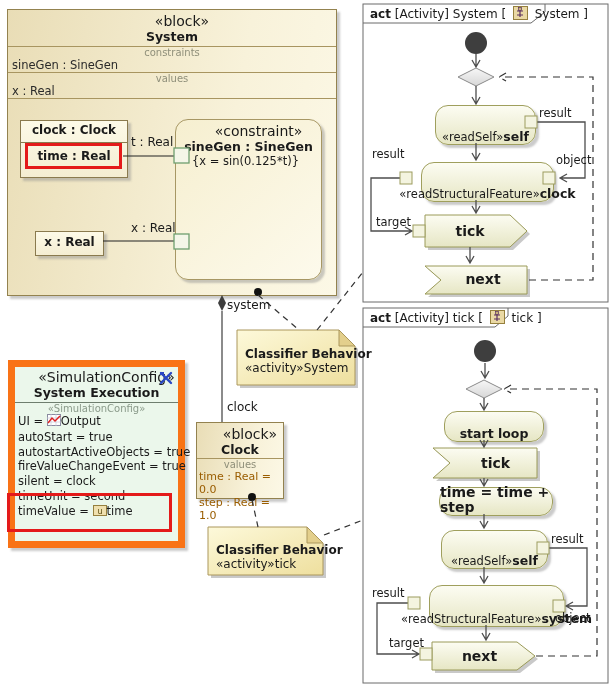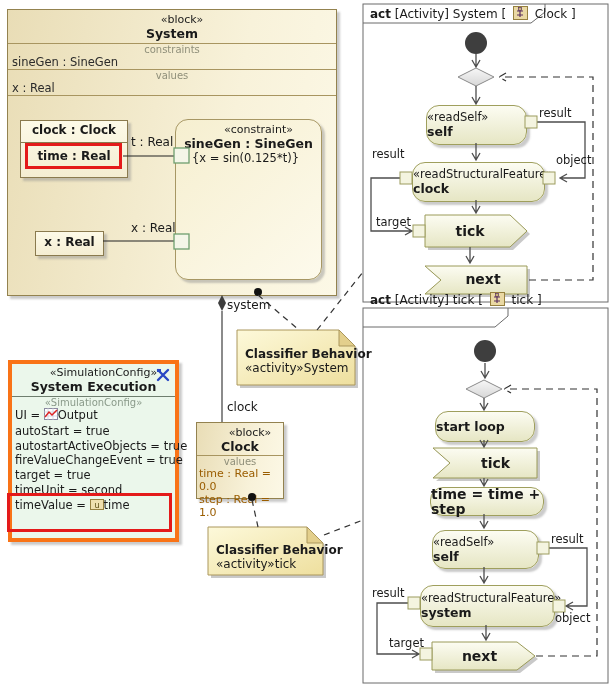--- a/index.html
+++ b/index.html
@@ -3,41 +3,41 @@
 <meta charset="utf-8">
 <style>
   html,body{margin:0;padding:0;background:#fff;}
   #canvas{position:relative;width:613px;height:688px;background:#ffffff;
     font-family:"DejaVu Sans","Liberation Sans",sans-serif;font-size:12px;color:#1a1a1a;overflow:hidden;}
   .abs{position:absolute;}
   .shadowed{box-shadow:3px 3px 2px rgba(140,140,140,0.45);}
   
   .blk{border:1px solid #93824f;background:linear-gradient(100deg,#e9ddb6 0%,#f8f2da 65%,#fcf8e6 100%);}
   .blk-hd{ text-align:center;padding-top:3px;}
-  .stereo{font-size:11px;margin-left:20px;}
+  .stereo{font-size:14px;margin-left:20px;}
   .bname{font-weight:bold;font-size:12.5px;}
   .sep{border-top:1px solid #a89560;}
   .cmp-label{font-size:10px;color:#8f8f7a;text-align:center;}
   .cmp-item{font-size:11.5px;padding-left:4px;color:#2a2a2a;}
   .part{border:1px solid #8a7a4e;background:linear-gradient(180deg,#fdfae8,#f4edd2);}
   .part-hd{font-weight:bold;font-size:12px;text-align:center;padding-top:2px;height:19px;border-bottom:1px solid #8a7a4e;}
   .boldc{font-weight:bold;font-size:12px;text-align:center;}
   .redbox{border:3px solid #e41a1a;background:transparent;z-index:15;}
   .constraintblk{border:1px solid #a79764;border-radius:13px;background:linear-gradient(135deg,#f6efd0,#fdfaec);}
   
   .note-text{z-index:20;}
   .note-title{font-weight:bold;font-size:12px;text-align:right;}
   .note-body{font-size:12px;}
-  .simcfg{border:4px solid #f97316;background:#ebf7eb;}
+  .simcfg{border:7px solid #f97316;background:#ebf7eb;}
   .cfg-line{font-size:11.5px;line-height:14.8px;padding-left:3px;white-space:pre;}
   .cfg-icon{display:inline-block;vertical-align:-1px;}
   
   .frame-hd{z-index:20;font-size:12px;white-space:pre;}
   .action{border:1px solid #9f9f5d;border-radius:13px;background:linear-gradient(180deg,#fcfcf2,#e6e6c4);
-    display:flex;flex-direction:column;justify-content:center;align-items:flex-start;z-index:5;}
+    display:flex;justify-content:center;align-items:flex-end;z-index:5;margin-left:9px;}
   .act-st{font-size:11.5px;line-height:13px;}
   .act-nm{font-weight:bold;font-size:12.5px;line-height:15px;}
   .sig-label{position:absolute;z-index:20;font-weight:bold;font-size:14px;text-align:center;}
   .pinlab{position:absolute;z-index:20;font-size:11.5px;}
   .lbl{position:absolute;z-index:20;font-size:12px;}
   svg.layer{position:absolute;left:0;top:0;z-index:10;pointer-events:none;}
   .hicon{display:inline-block;vertical-align:-2px;margin:0 3px;}
 </style>
 </head>
 <body>
@@ -105,21 +105,21 @@
     <div style="border-top:1px solid #6e7e6e;margin-top:2px;"></div>
     <div class="cmp-label" style="color:#8a9a8a;">«SimulationConfig»</div>
     <div class="cfg-line"><span>UI = </span><span class="cfg-icon"><svg width="14" height="12">
             <rect x="0.5" y="0.5" width="13" height="11" fill="#fff" stroke="#8a8aa0"></rect>
             <path d="M0,4 H14 M0,8 H14 M4,0 V12 M9,0 V12" stroke="#c8c8d8" stroke-width="0.7"></path>
             <path d="M1,9 L5,4 L8,7 L13,2" stroke="#d22" stroke-width="1.5" fill="none"></path>
           </svg></span><span>Output</span></div>
     <div class="cfg-line"><span>autoStart = true</span></div>
     <div class="cfg-line"><span>autostartActiveObjects = true</span></div>
     <div class="cfg-line"><span>fireValueChangeEvent = true</span></div>
-    <div class="cfg-line"><span>target = true</span></div>
+    <div class="cfg-line"><span>silent = clock</span></div>
     <div class="cfg-line"><span>timeUnit = second</span></div>
     <div class="cfg-line"><span>timeValue = </span><span class="cfg-icon"><svg width="14" height="11">
             <rect x="0.5" y="0.5" width="13" height="10" fill="#efe0ae" stroke="#96803e"></rect>
             <text x="7" y="8.5" font-size="8" text-anchor="middle" fill="#5a4a10">u</text>
           </svg></span><span>time</span></div>
   </div>
   <div class="abs redbox" style="left:7px;top:493px;width:159px;height:33px;"></div>
 
   <div class="abs note-text" style="left:245px;top:347px;">
     <div class="note-title">Classifier Behavior</div>
@@ -127,39 +127,39 @@
   </div>
   <div class="abs note-text" style="left:216px;top:543px;">
     <div class="note-title">Classifier Behavior</div>
     <div class="note-body">«activity»tick</div>
   </div>
 
   <div class="abs frame-hd" style="left:370px;top:6px;"><b>act</b><span> [Activity] System [ </span><span class="hicon"><svg width="15" height="14">
           <rect x="0.5" y="0.5" width="14" height="13" fill="#ead9a4" stroke="#96803e"></rect>
           <path d="M7,3 V11 M4,5 H10 M4,9 H10" stroke="#5a3060" stroke-width="1.2"></path>
           <rect x="5.5" y="1.5" width="3" height="3" fill="#c8b478" stroke="#5a3060" stroke-width="0.7"></rect>
-        </svg></span><span> Clock ]</span></div>
+        </svg></span><span> System ]</span></div>
 
   <div class="abs action shadowed" style="left:426px;top:105px;width:99px;height:38px;">
     <div class="act-st">«readSelf»</div>
     <div class="act-nm">self</div>
   </div>
   <div class="abs action shadowed" style="left:412px;top:162px;width:131px;height:38px;">
     <div class="act-st">«readStructuralFeature»</div>
     <div class="act-nm">clock</div>
   </div>
   <div class="sig-label" style="left:430px;top:223px;width:80px;">tick</div>
   <div class="sig-label" style="left:448px;top:271px;width:70px;">next</div>
 
   <div class="pinlab" style="left:539px;top:106px;">result</div>
   <div class="pinlab" style="left:372px;top:147px;">result</div>
   <div class="pinlab" style="left:556px;top:153px;">object</div>
   <div class="pinlab" style="left:376px;top:215px;">target</div>
 
-  <div class="abs frame-hd" style="left:370px;top:292px;"><b>act</b><span> [Activity] tick [ </span><span class="hicon"><svg width="15" height="14">
+  <div class="abs frame-hd" style="left:370px;top:310px;"><b>act</b><span> [Activity] tick [ </span><span class="hicon"><svg width="15" height="14">
           <rect x="0.5" y="0.5" width="14" height="13" fill="#ead9a4" stroke="#96803e"></rect>
           <path d="M7,3 V11 M4,5 H10 M4,9 H10" stroke="#5a3060" stroke-width="1.2"></path>
           <rect x="5.5" y="1.5" width="3" height="3" fill="#c8b478" stroke="#5a3060" stroke-width="0.7"></rect>
         </svg></span><span> tick ]</span></div>
 
   <div class="abs action shadowed" style="left:435px;top:411px;width:98px;height:29px;">
     <div class="act-nm">start loop</div>
   </div>
   <div class="sig-label" style="left:458px;top:455px;width:75px;">tick</div>
   <div class="abs action shadowed" style="left:430px;top:487px;width:112px;height:27px;">

